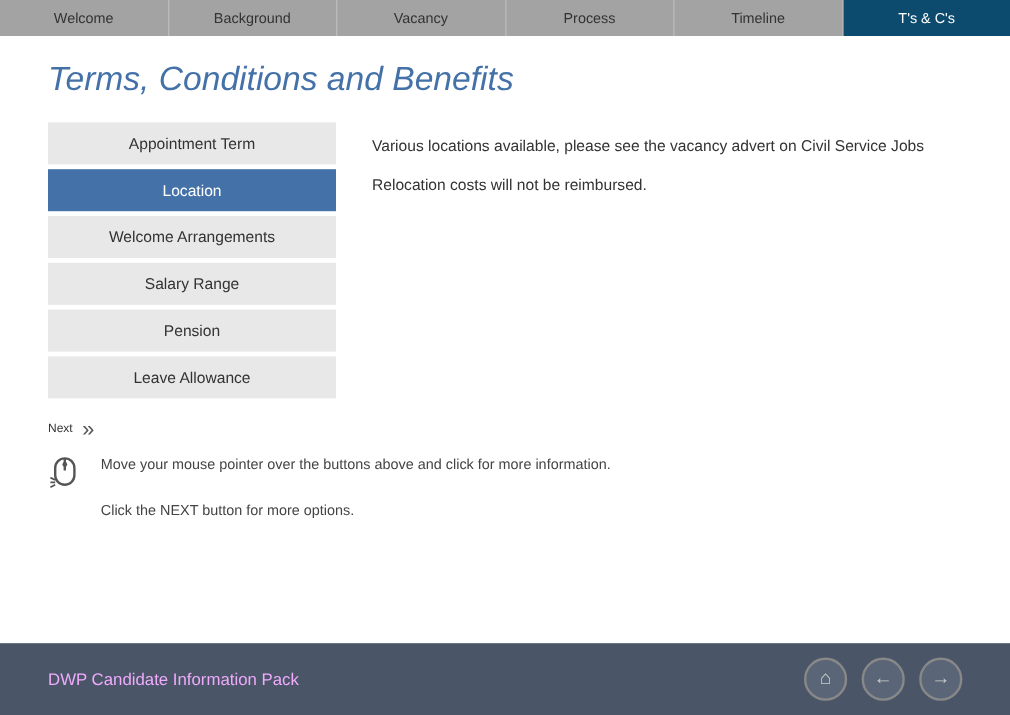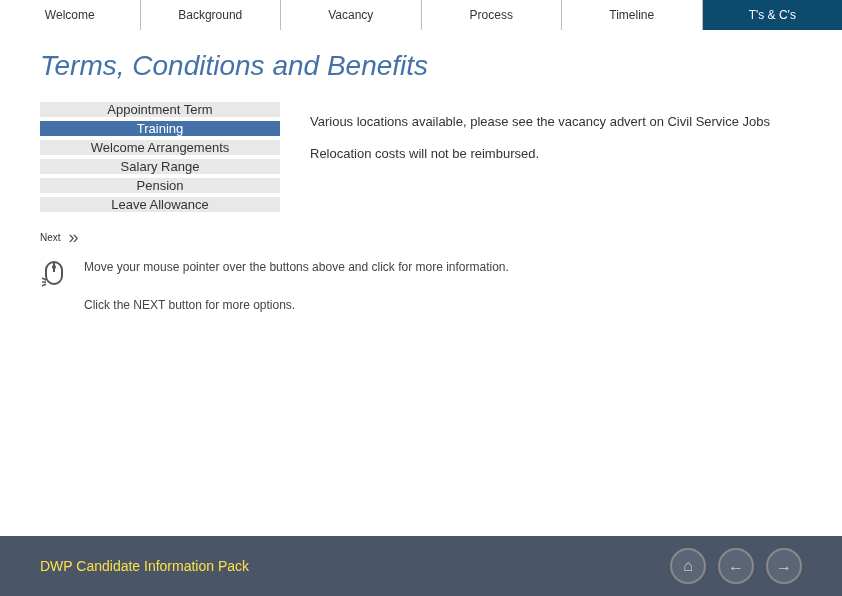--- a/index.html
+++ b/index.html
@@ -18,21 +18,21 @@
       background: #e0e0e0;
       height: 30px;
     }
     .nav-item {
       flex: 1;
       display: flex;
       align-items: center;
       justify-content: center;
       font-size: 12px;
       color: #333;
-      background: #ffffff;
+      background: #a3a3a3;
       border-right: 1px solid #bbb;
       cursor: pointer;
     }
     .nav-item:last-child { border-right: none; }
     .nav-item.active {
       background: #0c4a6e;
       color: #fff;
     }
 
     
@@ -59,21 +59,21 @@
     .sidebar-menu {
       width: 240px;
       flex-shrink: 0;
       display: flex;
       flex-direction: column;
       gap: 4px;
     }
 
     .menu-item {
       background: #e8e8e8;
-      padding: 0 15px;
+      padding: 10px 15px;
       text-align: center;
       font-size: 13px;
       color: #333;
       cursor: pointer;
       border: none;
       width: 100%;
     }
     .menu-item.active {
       background: #4472a8;
       color: #fff;
@@ -133,21 +133,21 @@
       left: 0;
       right: 0;
       background: #4a5568;
       height: 60px;
       display: flex;
       align-items: center;
       justify-content: space-between;
       padding: 0 40px;
     }
     .footer-title {
-      color: #fde047;
+      color: #f0abfc;
       font-size: 14px;
     }
     .footer-icons {
       display: flex;
       gap: 12px;
     }
     .footer-icon-btn {
       width: 36px;
       height: 36px;
       border-radius: 50%;
@@ -175,21 +175,21 @@
   </nav>
 
 <div class="main-content">
   <h1 class="page-title">Terms, Conditions and Benefits</h1>
 
   <div class="content-layout">
 
     <div class="sidebar-menu">
 
     <button class="menu-item">Appointment Term</button>
-        <button class="menu-item active">Training</button>
+        <button class="menu-item active">Location</button>
         <button class="menu-item">Welcome Arrangements</button>
         <button class="menu-item">Salary Range</button>
         <button class="menu-item">Pension</button>
         <button class="menu-item">Leave Allowance</button>
       </div>
 
     <div class="right-content">
       <p>Various locations available, please see the vacancy advert on Civil Service Jobs</p>
       <p>Relocation costs will not be reimbursed.</p>
     </div>

